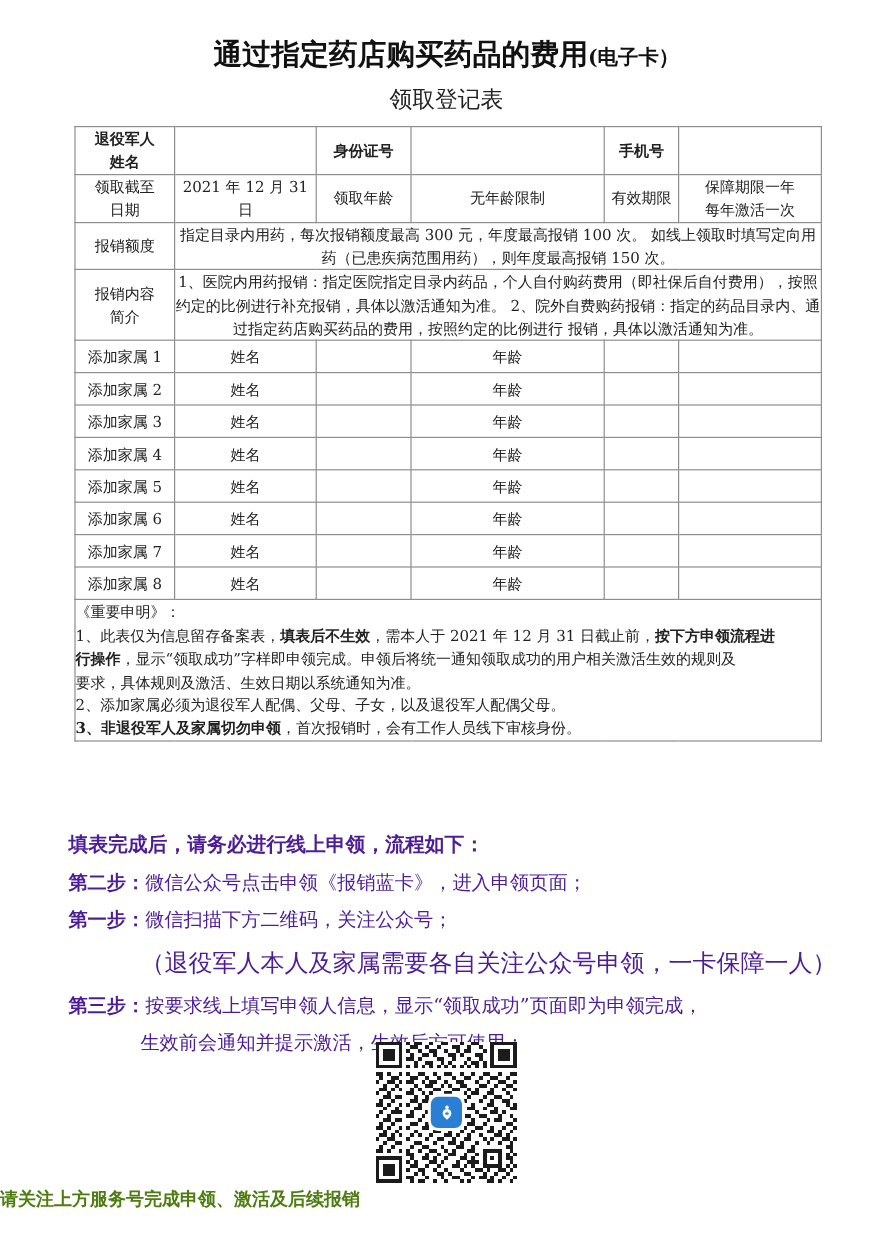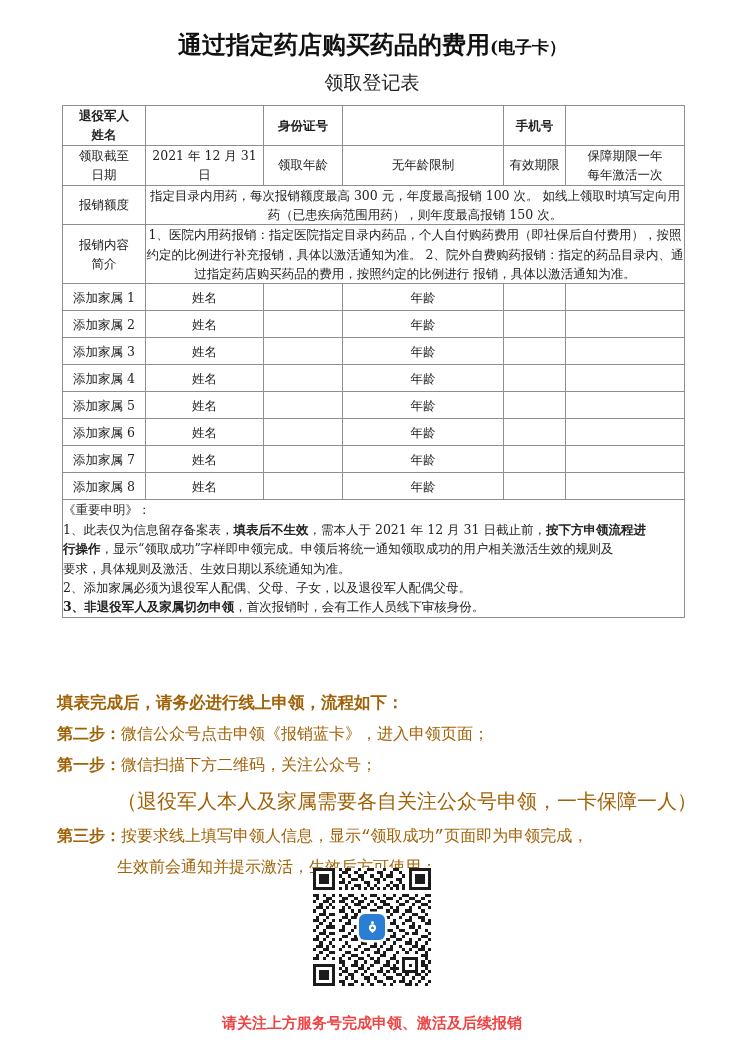--- a/index.html
+++ b/index.html
@@ -103,22 +103,21 @@
   .stmt-cell .b { font-weight: bold; }
   .stmt-cell .ln { display: block; }
 
   
   .steps {
     position: absolute;
     left: 57px;
     top: 688px;
     width: 640px;
     font-size: 16px;
-    color: #a16207;
-    font-family: Liberation Mono, monospace;
+    color: #4c1d95;
   }
   .steps .lead {
     font-weight: bold;
     font-size: 16.5px;
     line-height: 1.95;
     white-space: nowrap;
   }
   .steps .step {
     line-height: 1.95;
     white-space: nowrap;
@@ -167,26 +166,25 @@
     align-items: center;
     justify-content: center;
   }
   .qr-logo svg { display: block; }
 
   .footer-note {
     position: absolute;
     left: 0;
     top: 990px;
     width: 744px;
-    text-align: center;
+    text-align: left;
     font-size: 15px;
     font-weight: bold;
-    color: #ef4444;
+    color: #4d7c0f;
     font-family: "DejaVu Sans", "Liberation Sans", sans-serif;
-    margin-top: 24px;
   }
 </style>
 </head>
 <body>
 
 <div class="page">
 
   <h1 class="title-main">
     <span>通过指定药店购买药品的费用</span><span class="sub-paren">(电子卡）</span>
   </h1>

